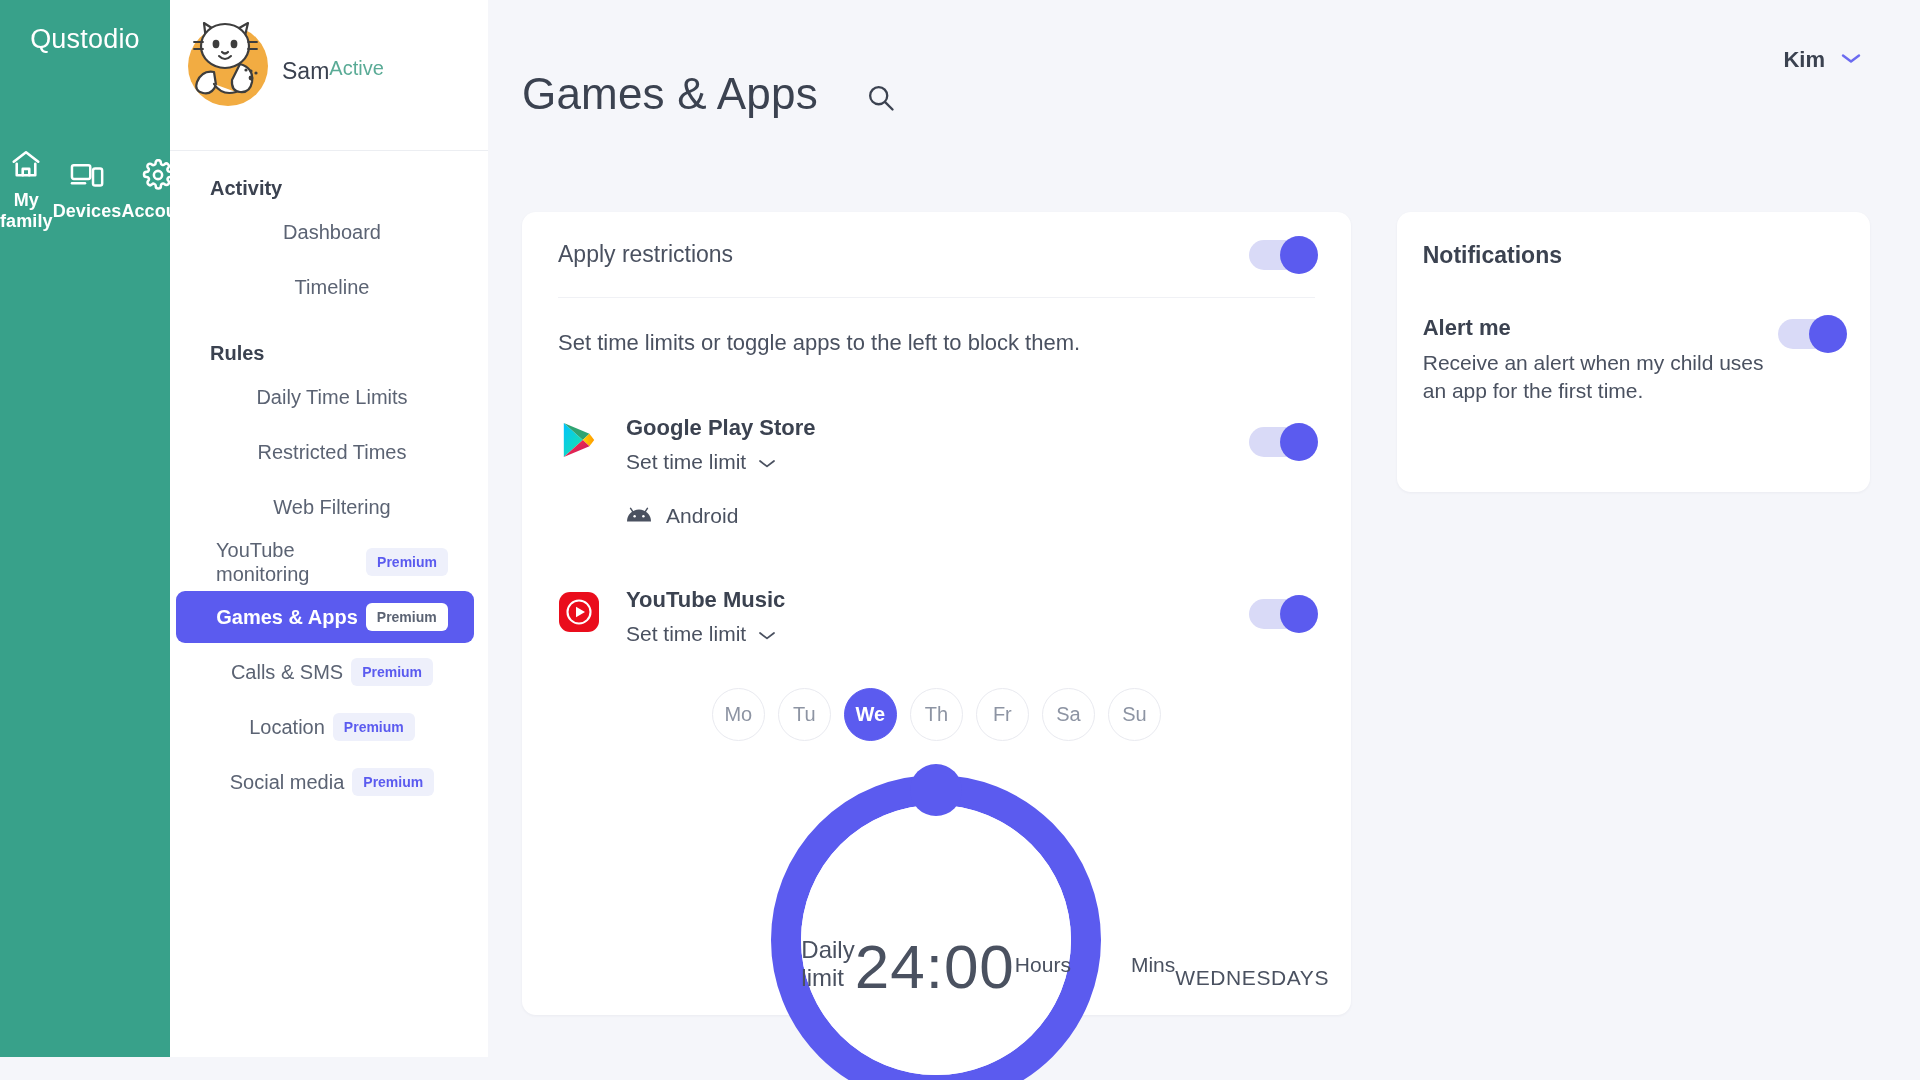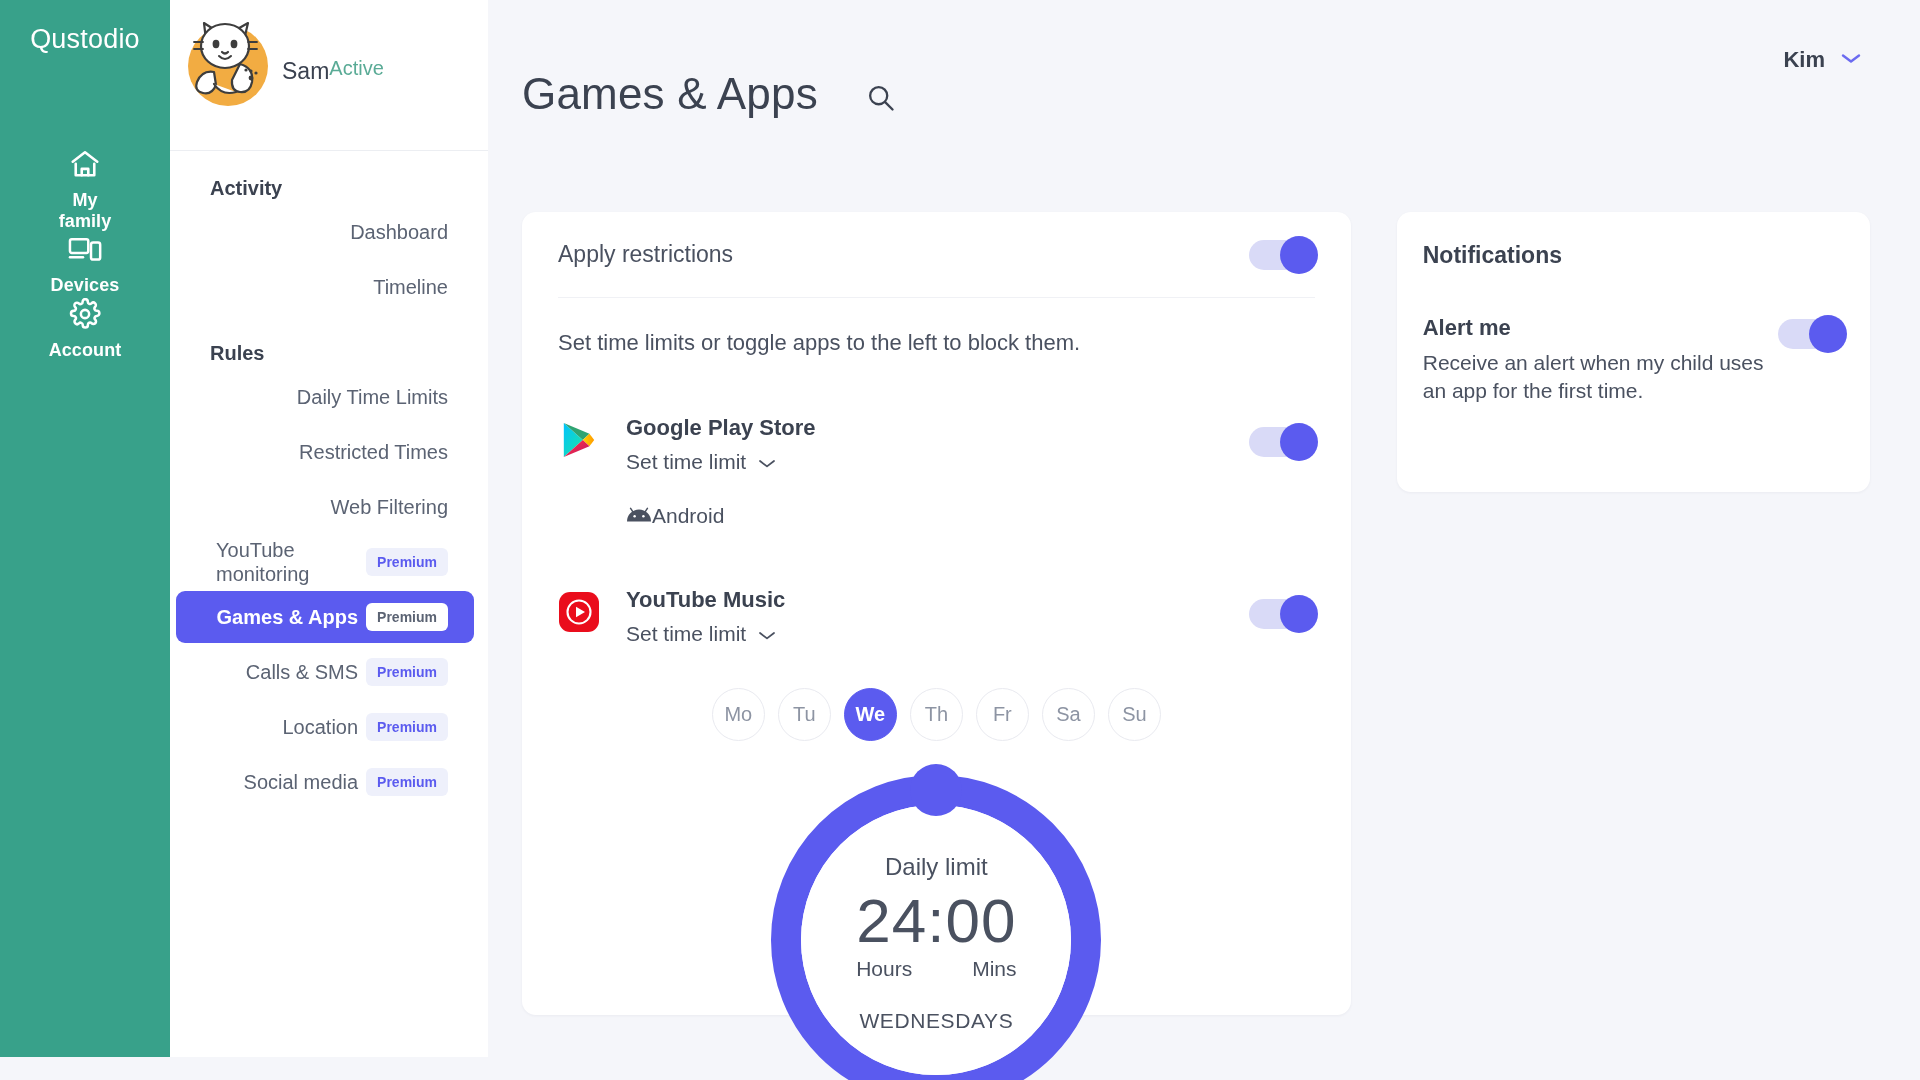--- a/index.html
+++ b/index.html
@@ -19,21 +19,21 @@
     background: #38a18a;
     display: flex; flex-direction: column; align-items: center;
   }
   .logo {
     margin-top: 24px;
     color: #ffffff;
     font-size: 27px;
     letter-spacing: 0.2px;
     font-weight: 400;
   }
-  .rail-nav { margin-top: 92px; display: flex; flex-direction: column; align-items: center; width: 100%; }
+  .rail-nav { margin-top: 92px; display: flex; flex-direction: row; align-items: center; width: 100%; }
   .rail-item {
     display: flex; flex-direction: column; align-items: center;
     cursor: pointer; width: 100%;
   }
   .rail-icon { display: block; height: 34px; display: flex; align-items: center; justify-content: center; }
   .rail-label {
     color: #ffffff; font-size: 18px; font-weight: 700;
     text-align: center; line-height: 1.18; margin-top: 9px;
     letter-spacing: 0.1px;
   }
@@ -56,21 +56,21 @@
   .profile-status {
     font-size: 20px; color: #5aab96; margin-top: 4px; font-weight: 400;
   }
   .side-sep { height: 1px; background: #eceef2; margin: 28px 0 0 0; }
   .side-section-title {
     font-size: 20px; font-weight: 700; color: #3b4250;
     padding: 26px 0 0 40px;
   }
   .side-list { list-style: none; margin-top: 6px; }
   .side-li {
-    display: flex; align-items: center; justify-content: flex-end;
+    display: flex; align-items: center; justify-content: center;
     padding: 0 26px 0 40px;
     min-height: 52px;
     cursor: pointer;
     border-radius: 9px;
     margin: 3px 14px 3px 6px;
   }
   .side-li .s-label {
     font-size: 20px; color: #5b6373; line-height: 1.22; font-weight: 400;
   }
   .side-li.active { background: #5b5bef; }
@@ -135,21 +135,21 @@
   }
   .app-meta { margin-left: 26px; flex: 1; }
   .app-name { font-size: 22px; font-weight: 700; color: #3b4250; }
   .app-sub {
     display: inline-flex; align-items: center; gap: 12px;
     font-size: 21px; color: #4a5160; margin-top: 9px; cursor: pointer;
   }
   .app-toggle { margin-top: 12px; }
 
   .platform {
-    display: flex; align-items: center; 
+    display: flex; align-items: center; gap: 14px;
     margin: 30px 0 0 68px;
     font-size: 21px; color: #4a5160;
   }
 
   
   .toggle {
     width: 66px; height: 30px; border-radius: 15px;
     background: #d9daf7; position: relative; cursor: pointer; flex: 0 0 66px;
   }
   .toggle .knob {
@@ -182,21 +182,21 @@
     border: 30px solid #5b5bef;
   }
   .dial-knob {
     position: absolute; top: -11px; left: 50%; transform: translateX(-50%);
     width: 52px; height: 52px; border-radius: 50%; background: #5b5bef;
     cursor: pointer;
   }
   .dial-inner {
     position: absolute; inset: 30px; border-radius: 50%;
     background: #ffffff;
-    display: flex; flex-direction: column; align-items: center;
+    display: flex; align-items: center;
     padding-top: 48px;
   }
   .dial-caption { font-size: 24px; color: #4a5160; }
   .dial-time {
     font-size: 62px; color: #4a5160; font-weight: 400;
     letter-spacing: 1px; line-height: 1.1; margin-top: 6px;
   }
   .dial-units {
     display: flex; gap: 60px; font-size: 21px; color: #4a5160; margin-top: 2px;
   }

